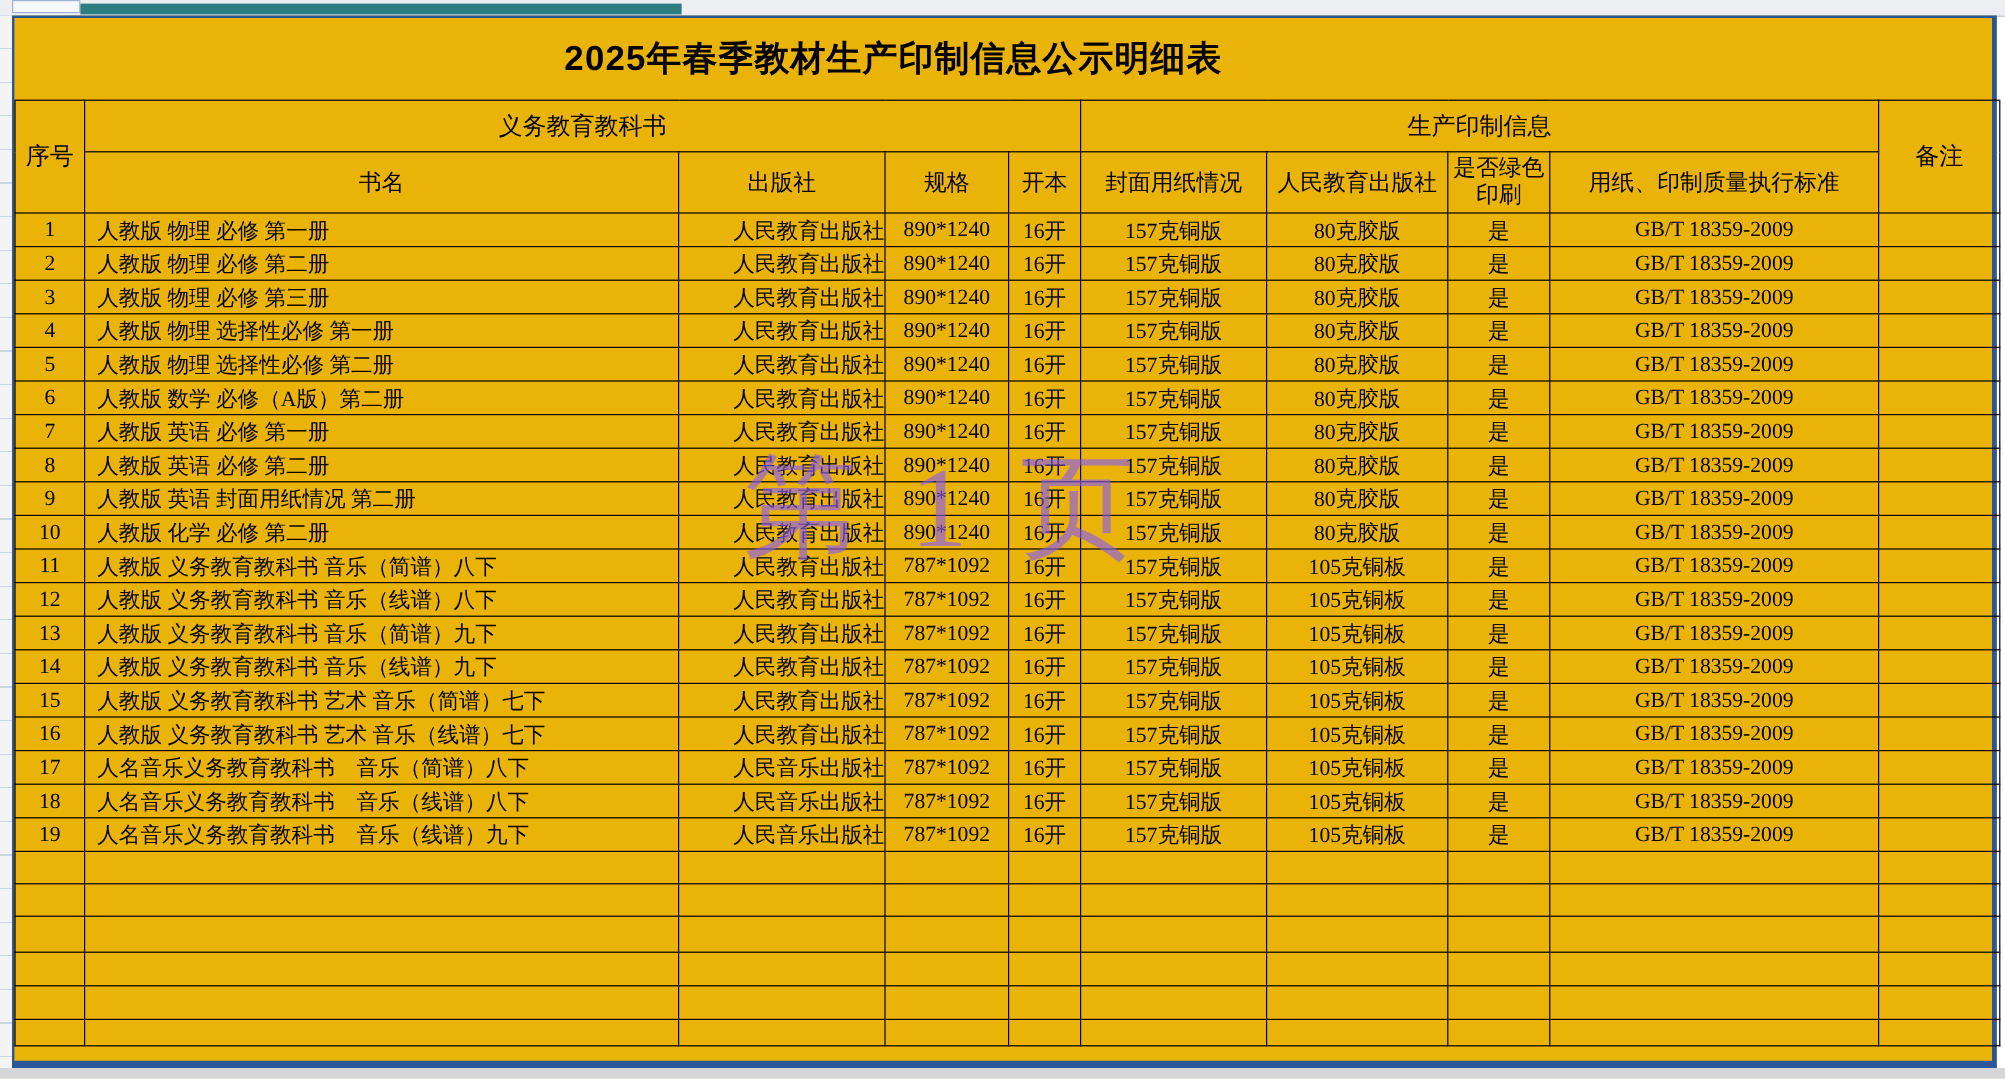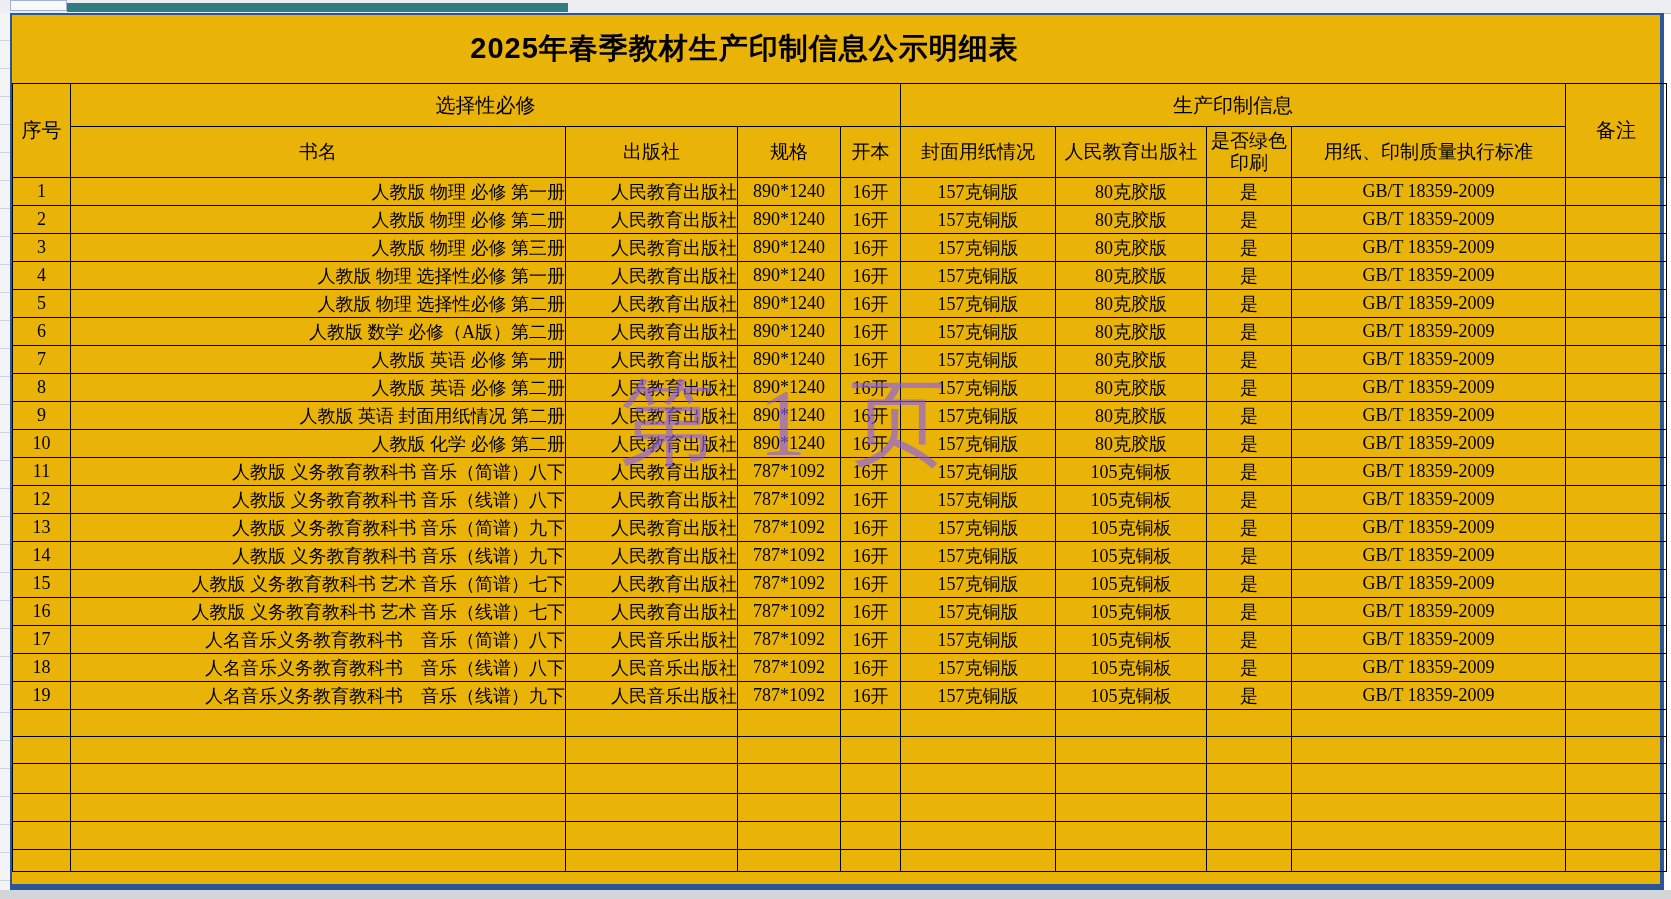--- a/index.html
+++ b/index.html
@@ -58,21 +58,21 @@
     height:68px;
     font-family:"Liberation Sans","DejaVu Sans",sans-serif;
     font-weight:bold;font-size:29px;letter-spacing:1px;
     text-align:center;vertical-align:middle;
     padding-right:190px;
   }
   tr.group-row th{height:42px;font-size:20px;text-align:center;vertical-align:middle;}
   tr.sub-row th{height:50px;font-size:19px;text-align:center;vertical-align:middle;}
   th.wrap2{white-space:normal;line-height:1.15;}
   tbody td{height:27px;font-size:18px;text-align:center;vertical-align:middle;}
-  td.c-book{text-align:right;padding-left:10px;}
+  td.c-book{text-align:left;padding-left:10px;}
   td.c-pub{text-align:right;padding-left:7px;}
   
   .watermark{
     position:absolute;left:620px;top:376px;
     font-family:"Liberation Serif","DejaVu Serif",serif;
     font-size:95px;line-height:1.0;
     color:#8b5cf6;opacity:0.62;letter-spacing:10px;
     z-index:20;pointer-events:none;
   }
 </style>
@@ -101,21 +101,21 @@
           <col style="width:85px">
           <col style="width:274px">
         <col style="width:101px">
       </colgroup>
       <thead>
         <tr class="title-row">
           <th colspan="10">2025年春季教材生产印制信息公示明细表</th>
         </tr>
         <tr class="group-row">
           <th rowspan="2">序号</th>
-          <th colspan="4">选择性必修</th>
+          <th colspan="4">义务教育教科书</th>
           <th colspan="4">生产印制信息</th>
           <th rowspan="2">备注</th>
         </tr>
         <tr class="sub-row">
           <th>书名</th>
           <th>出版社</th>
           <th>规格</th>
           <th>开本</th>
           <th>封面用纸情况</th>
           <th>人民教育出版社</th>

